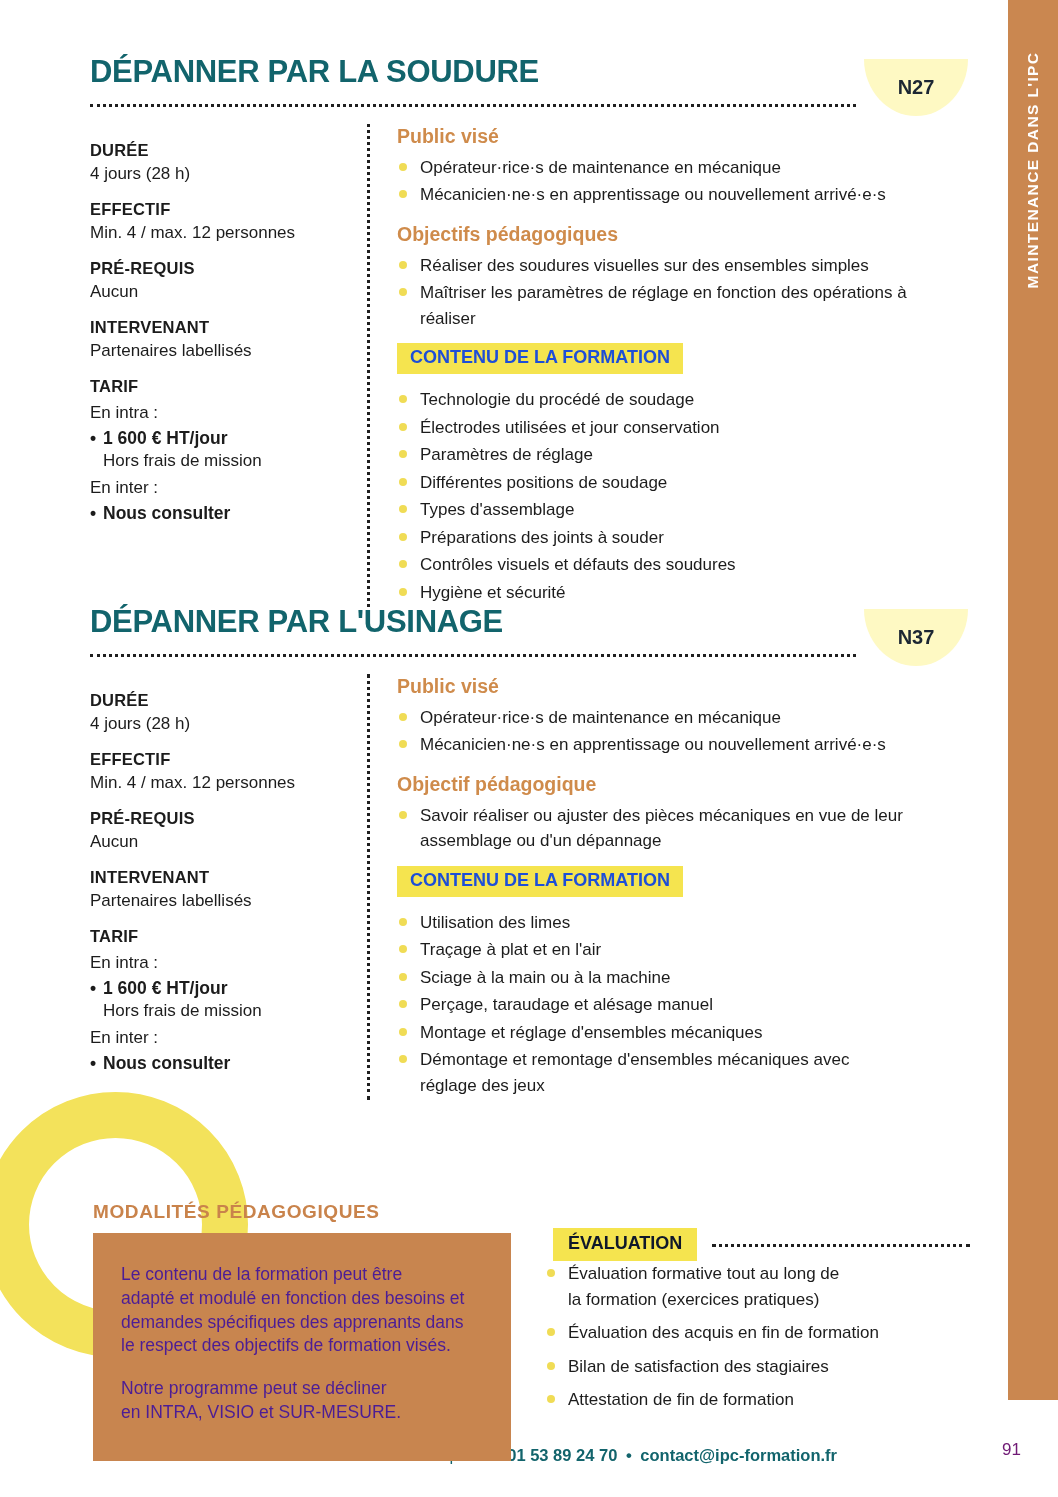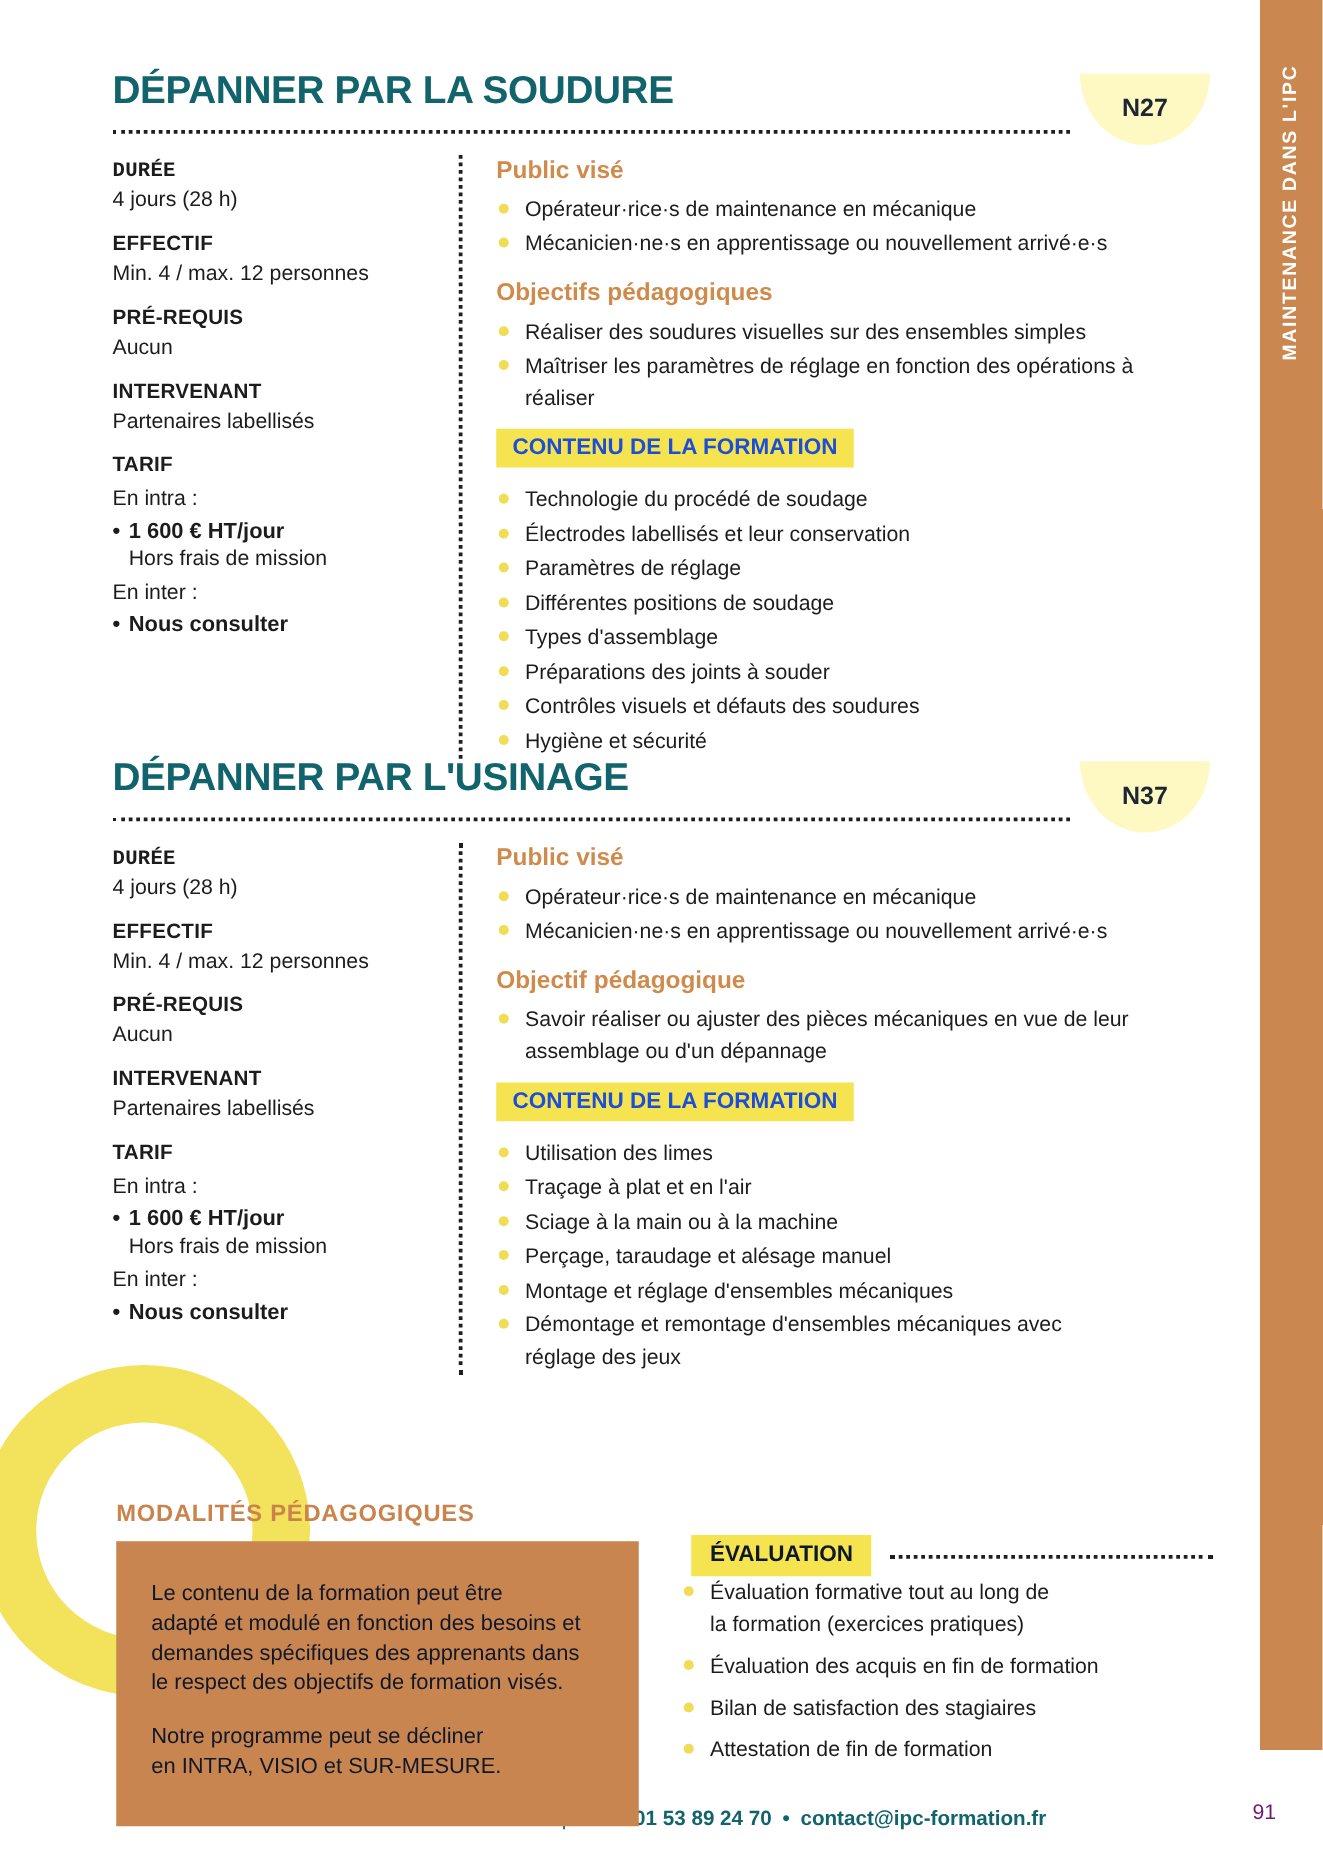--- a/index.html
+++ b/index.html
@@ -49,21 +49,21 @@
     text-align:center; padding-top:17px;
     font-size:20px; font-weight:800; color:#1c2733;
   }
 
   .course-body { display:flex; margin-top:17px; }
   .left-col { flex:none; width:277px; padding-top:3px; }
   .v-divider { flex:none; border-left:3.5px dotted #1f1f1f; }
   .right-col { flex:1; padding-left:27px; padding-top:1px; }
 
   .info-label { font-weight:700; font-size:16.5px; margin-top:16px; letter-spacing:0.2px; }
-  .info-label:first-child { margin-top:0;font-family:Liberation Mono, monospace; }
+  .info-label:first-child { margin-top:14px; }
   .info-value { font-size:17px; margin-top:4px; }
 
   .tarif-line { font-size:17px; margin-top:7px; }
   .tarif-bullet { position:relative; padding-left:13px; font-weight:700; font-size:17.5px; margin-top:5px; }
   .tarif-bullet::before { content:"•"; position:absolute; left:0; top:0; font-weight:700; }
   .tarif-note { font-size:17px; margin-top:2px; padding-left:13px; }
 
   .subhead { color:#cf8b4b; font-weight:800; font-size:19.5px; margin-bottom:7px; }
   ul.blist { list-style:none; }
   ul.blist li {
@@ -90,21 +90,21 @@
   
   .ring {
     position:absolute; left:-17px; top:1092px;
     width:265px; height:265px;
     border:46px solid #f3e25b; border-radius:50%;
   }
   .modalites { position:absolute; left:93px; top:1201px; width:418px; z-index:2; }
   .modalites-heading { color:#c9834b; font-weight:800; font-size:19px; letter-spacing:0.6px; }
   .modal-box {
     margin-top:10px;
-    background:#c8854f; color:#0f172a;
+    background:#c8854f; color:#4c1d95;
     padding:30px 20px 36px 28px;
     font-size:17.5px; line-height:1.36;
   }
   .modal-box p { white-space:pre-line; }
   .modal-box p + p { margin-top:19px; }
 
   .evaluation { position:absolute; left:545px; top:1228px; width:425px; }
   .eval-header { display:flex; align-items:center; }
   .eval-tag {
     flex:none; background:#f5e44f; color:#0f172a;
@@ -164,21 +164,21 @@
           </ul>
         <div class="subhead">Objectifs pédagogiques</div>
         <ul class="blist">
             <li>Réaliser des soudures visuelles sur des ensembles simples</li>
             <li>Maîtriser les paramètres de réglage en fonction des opérations à
 réaliser</li>
           </ul>
         <div class="content-tag">CONTENU DE LA FORMATION</div>
         <ul class="blist">
             <li>Technologie du procédé de soudage</li>
-            <li>Électrodes labellisés et leur conservation</li>
+            <li>Électrodes utilisées et jour conservation</li>
             <li>Paramètres de réglage</li>
             <li>Différentes positions de soudage</li>
             <li>Types d'assemblage</li>
             <li>Préparations des joints à souder</li>
             <li>Contrôles visuels et défauts des soudures</li>
             <li>Hygiène et sécurité</li>
           </ul>
       </div>
     </div>
   </section>

